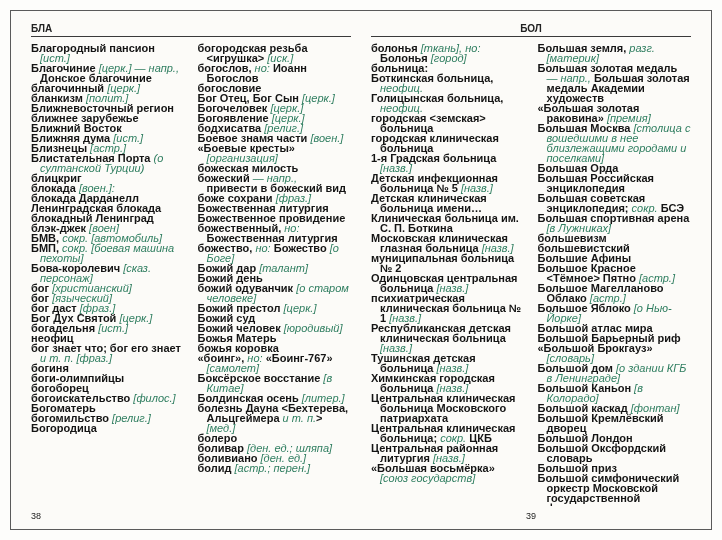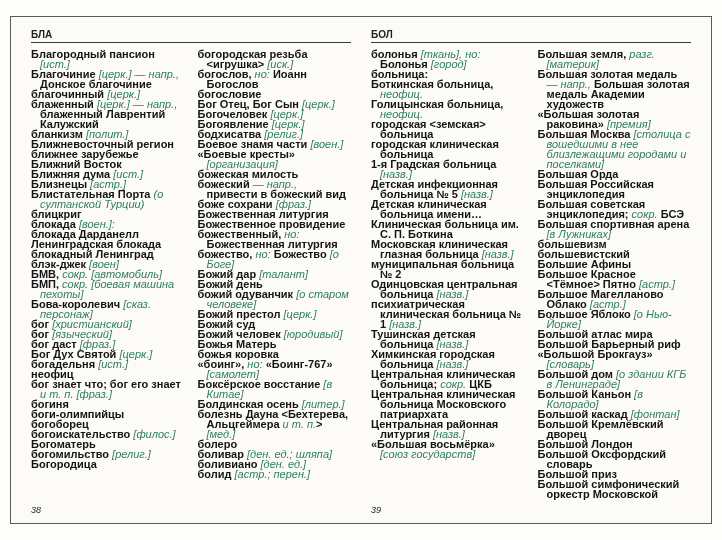--- a/index.html
+++ b/index.html
@@ -1,59 +1,58 @@
 <!DOCTYPE html>
 <html><head>
 <meta charset="utf-8">
 <style>
   html,body{margin:0;padding:0;background:#ffffff;}
   .spread{
     width:722px;height:540px;box-sizing:border-box;
-    background:#fdfdfb;padding:16px 10px;
+    background:#fdfdfb;padding:10px 10px;
     font-family:"Liberation Sans", sans-serif;
   }
   .frame{
     width:100%;height:100%;box-sizing:border-box;
     border:1px solid #5a5a5a;
     display:flex;gap:20px;
     padding:12px 20px 8px 20px;
     background:#fcfbf8;
   }
   .page{flex:1;display:flex;flex-direction:column;min-width:0;}
   .page-header{
     border-bottom:1px solid #3a3a3a;
     font-weight:bold;font-size:10px;color:#222;
     padding-bottom:2px;margin-bottom:6px;
     display:flex;
   }
-  .page-header.right{justify-content:flex-start;}
+  .page-header.right{justify-content:center;}
   .cols{flex:1;display:flex;gap:13px;overflow:hidden;}
   .col{flex:1;min-width:0;font-size:11px;line-height:10px;color:#1b1b1b;}
   .entry{padding-left:9px;text-indent:-9px;margin:0;}
   .entry .b{font-weight:700;color:#141414;}
   .entry .i{font-style:italic;font-weight:400;color:#2e7d5f;}
-  .page-footer{padding-top:5px;font-size:9px;color:#222;font-style:italic;}
-  .page-footer.right{text-align:left;}
+  .page-footer{padding-top:5px;font-size:9px;color:#222;}
+  .page-footer.right{text-align:center;}
 </style>
 </head>
 <body>
 
 <div class="spread">
   <div class="frame">
 
     <section class="page">
       <header class="page-header">
         <span>БЛА</span>
       </header>
       <div class="cols">
         <div class="col">
             <p class="entry"><span class="b">Благородный пансион </span><span class="i">[ист.]</span></p>
             <p class="entry"><span class="b">Благочиние </span><span class="i">[церк.] — напр., </span><span class="b">Донское благочиние</span></p>
             <p class="entry"><span class="b">благочинный </span><span class="i">[церк.]</span></p>
-            <p class="entry"><span class="b">блаженный </span><span class="i">[церк.] — напр., </span><span class="b">блаженный Лаврентий Калужский</span></p>
             <p class="entry"><span class="b">бланкизм </span><span class="i">[полит.]</span></p>
             <p class="entry"><span class="b">Ближневосточный регион</span></p>
             <p class="entry"><span class="b">ближнее зарубежье</span></p>
             <p class="entry"><span class="b">Ближний Восток</span></p>
             <p class="entry"><span class="b">Ближняя дума </span><span class="i">[ист.]</span></p>
             <p class="entry"><span class="b">Близнецы </span><span class="i">[астр.]</span></p>
             <p class="entry"><span class="b">Блистательная Порта </span><span class="i">(о султанской Турции)</span></p>
             <p class="entry"><span class="b">блицкриг</span></p>
             <p class="entry"><span class="b">блокада </span><span class="i">[воен.]:</span></p>
             <p class="entry"><span class="b">блокада Дарданелл</span></p>
@@ -131,24 +130,25 @@
             <p class="entry"><span class="b">городская &lt;земская&gt; больница</span></p>
             <p class="entry"><span class="b">городская клиническая больница</span></p>
             <p class="entry"><span class="b">1-я Градская больница </span><span class="i">[назв.]</span></p>
             <p class="entry"><span class="b">Детская инфекционная больница № 5 </span><span class="i">[назв.]</span></p>
             <p class="entry"><span class="b">Детская клиническая больница имени…</span></p>
             <p class="entry"><span class="b">Клиническая больница им. С. П. Боткина</span></p>
             <p class="entry"><span class="b">Московская клиническая глазная больница </span><span class="i">[назв.]</span></p>
             <p class="entry"><span class="b">муниципальная больница № 2</span></p>
             <p class="entry"><span class="b">Одинцовская центральная больница </span><span class="i">[назв.]</span></p>
             <p class="entry"><span class="b">психиатрическая клиническая больница № 1 </span><span class="i">[назв.]</span></p>
+            <p class="entry"><span class="b">Республиканская детская клиническая больница </span><span class="i">[назв.]</span></p>
             <p class="entry"><span class="b">Тушинская детская больница </span><span class="i">[назв.]</span></p>
             <p class="entry"><span class="b">Химкинская городская больница </span><span class="i">[назв.]</span></p>
+            <p class="entry"><span class="b">Центральная клиническая больница Московского патриархата</span></p>
             <p class="entry"><span class="b">Центральная клиническая больница; </span><span class="i">сокр. </span><span class="b">ЦКБ</span></p>
-            <p class="entry"><span class="b">Центральная клиническая больница Московского патриархата</span></p>
             <p class="entry"><span class="b">Центральная районная литургия </span><span class="i">[назв.]</span></p>
             <p class="entry"><span class="b">«Большая восьмёрка» </span><span class="i">[союз государств]</span></p>
           </div>
         <div class="col">
             <p class="entry"><span class="b">Большая земля, </span><span class="i">разг. [материк]</span></p>
             <p class="entry"><span class="b">Большая золотая медаль </span><span class="i">— напр., </span><span class="b">Большая золотая медаль Академии художеств</span></p>
             <p class="entry"><span class="b">«Большая золотая раковина» </span><span class="i">[премия]</span></p>
             <p class="entry"><span class="b">Большая Москва </span><span class="i">[столица с вошедшими в нее близлежащими городами и поселками]</span></p>
             <p class="entry"><span class="b">Большая Орда</span></p>
             <p class="entry"><span class="b">Большая Российская энциклопедия</span></p>

